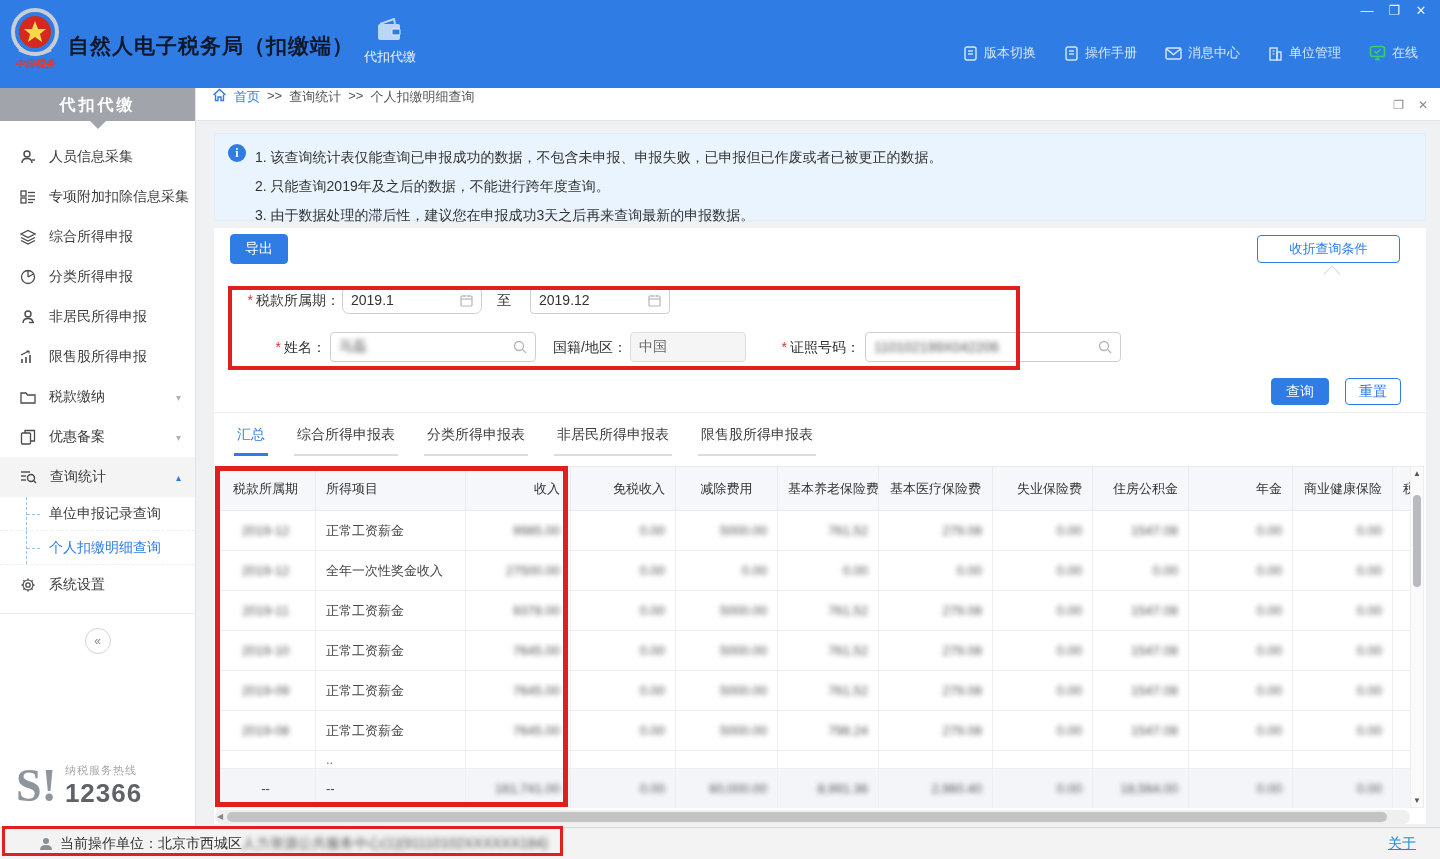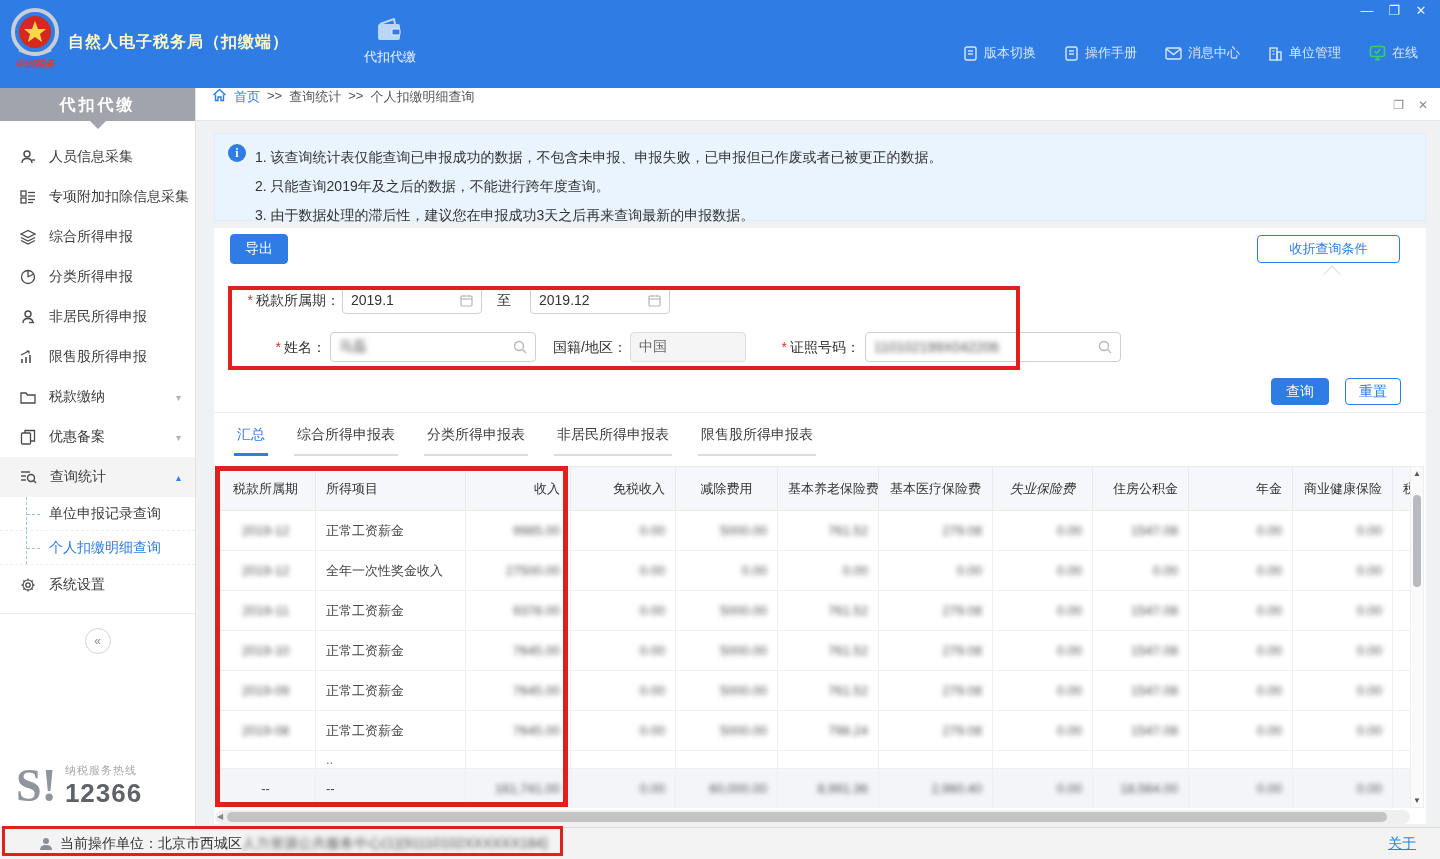--- a/index.html
+++ b/index.html
@@ -5,21 +5,21 @@
   * { margin:0; padding:0; box-sizing:border-box; }
   html,body { width:1440px; height:859px; overflow:hidden; }
   body { font-family:"Liberation Sans","DejaVu Sans",sans-serif; font-size:14px; color:#333; background:#f0f1f3; position:relative; }
 
   
   .topbar { position:absolute; left:0; top:0; width:1440px; height:90px; background:#2e7ce4; }
   .win-controls { position:absolute; right:10px; top:3px; display:flex; gap:9px; color:#eaf2fd; font-size:13px; }
   .win-controls span { width:18px; text-align:center; cursor:default; }
   .brand { position:absolute; left:6px; top:8px; width:58px; text-align:center; }
   .brand-cn { color:#e8372b; font-size:10px; font-weight:bold; letter-spacing:0; display:block; margin-top:-4px; font-style:italic; }
-  .app-title { position:absolute; left:68px; top:32px; color:#fef9c3; font-size:16px; font-weight:bold; letter-spacing:1px; }
+  .app-title { position:absolute; left:68px; top:32px; color:#0f172a; font-size:21px; font-weight:bold; letter-spacing:1px; }
   .top-tab { position:absolute; left:345px; top:18px; width:90px; text-align:center; color:#fff; }
   .top-tab .lbl { display:block; font-size:13px; color:#eef4fd; margin-top:4px; }
   .top-nav { position:absolute; right:22px; top:44px; display:flex; gap:28px; align-items:center; }
   .nav-item { display:flex; align-items:center; gap:6px; color:#d9e7fb; font-size:13px; cursor:pointer; }
 
   
   .sidebar { position:absolute; left:0; top:88px; width:196px; height:739px; background:#fff; border-right:1px solid #e2e2e2; }
   .side-header { height:33px; background:#a1a5ab; color:#fff; font-size:16px; font-weight:bold; text-align:center; line-height:33px; letter-spacing:3px; position:relative; }
   .side-header .notch { position:absolute; left:50%; margin-left:-8px; top:33px; width:0; height:0; border:8px solid transparent; border-top:8px solid #a1a5ab; border-bottom:none; }
   .menu { padding-top:16px; }
@@ -304,21 +304,21 @@
   <div class="line">2. 只能查询2019年及之后的数据，不能进行跨年度查询。</div>
   <div class="line">3. 由于数据处理的滞后性，建议您在申报成功3天之后再来查询最新的申报数据。</div>
 </div>
 
 <div class="panel">
   <div class="btn btn-primary export-btn">导出</div>
   <div class="btn btn-outline fold-btn">收折查询条件</div>
   <div class="caret-up"></div>
 
   <span class="f-label req" style="left:18px; top:58px; width:108px;">税款所属期：</span>
-  <div class="input-box" style="left:128px; top:58px; width:140px;">
+  <div class="input-box" style="left:128px; top:58px; width:140px;border-radius:7px;">
     <span class="val">2019.1</span>
     <svg class="ic" width="13" height="13" viewBox="0 0 13 13">
         <rect x="1" y="2" width="11" height="10" rx="1" fill="none" stroke="#b5b5b5" stroke-width="1.2"></rect>
         <line x1="1" y1="5" x2="12" y2="5" stroke="#b5b5b5" stroke-width="1.2"></line>
         <line x1="4" y1="1" x2="4" y2="3" stroke="#b5b5b5" stroke-width="1.2"></line>
         <line x1="9" y1="1" x2="9" y2="3" stroke="#b5b5b5" stroke-width="1.2"></line>
       </svg>
   </div>
   <span class="f-label" style="left:283px; top:58px;">至</span>
   <div class="input-box" style="left:316px; top:58px; width:140px;">
@@ -368,21 +368,21 @@
     <table class="grid">
       <thead>
           <tr>
             <th style="width: 100px; text-align: center;">税款所属期</th>
             <th style="width: 150px; text-align: left;">所得项目</th>
             <th style="width: 105px; text-align: right;">收入</th>
             <th style="width: 105px; text-align: right;">免税收入</th>
             <th style="width: 102px; ">减除费用</th>
             <th style="width: 101px; text-align: right;">基本养老保险费</th>
             <th style="width: 114px; ">基本医疗保险费</th>
-            <th style="width: 100px;  font-style: italic;">失业保险费</th>
+            <th style="width: 100px; text-align: right;">失业保险费</th>
             <th style="width: 96px; text-align: right;">住房公积金</th>
             <th style="width: 104px; text-align: right;">年金</th>
             <th style="width: 100px; text-align: right;">商业健康保险</th>
             <th style="width: 18px; text-align: left;">税</th>
           </tr>
         </thead>
       <tbody>
           <tr>
             <td style="text-align: center;"><span class="blur">2019-12</span></td>
             <td style="text-align: left;"><span>正常工资薪金</span></td>

